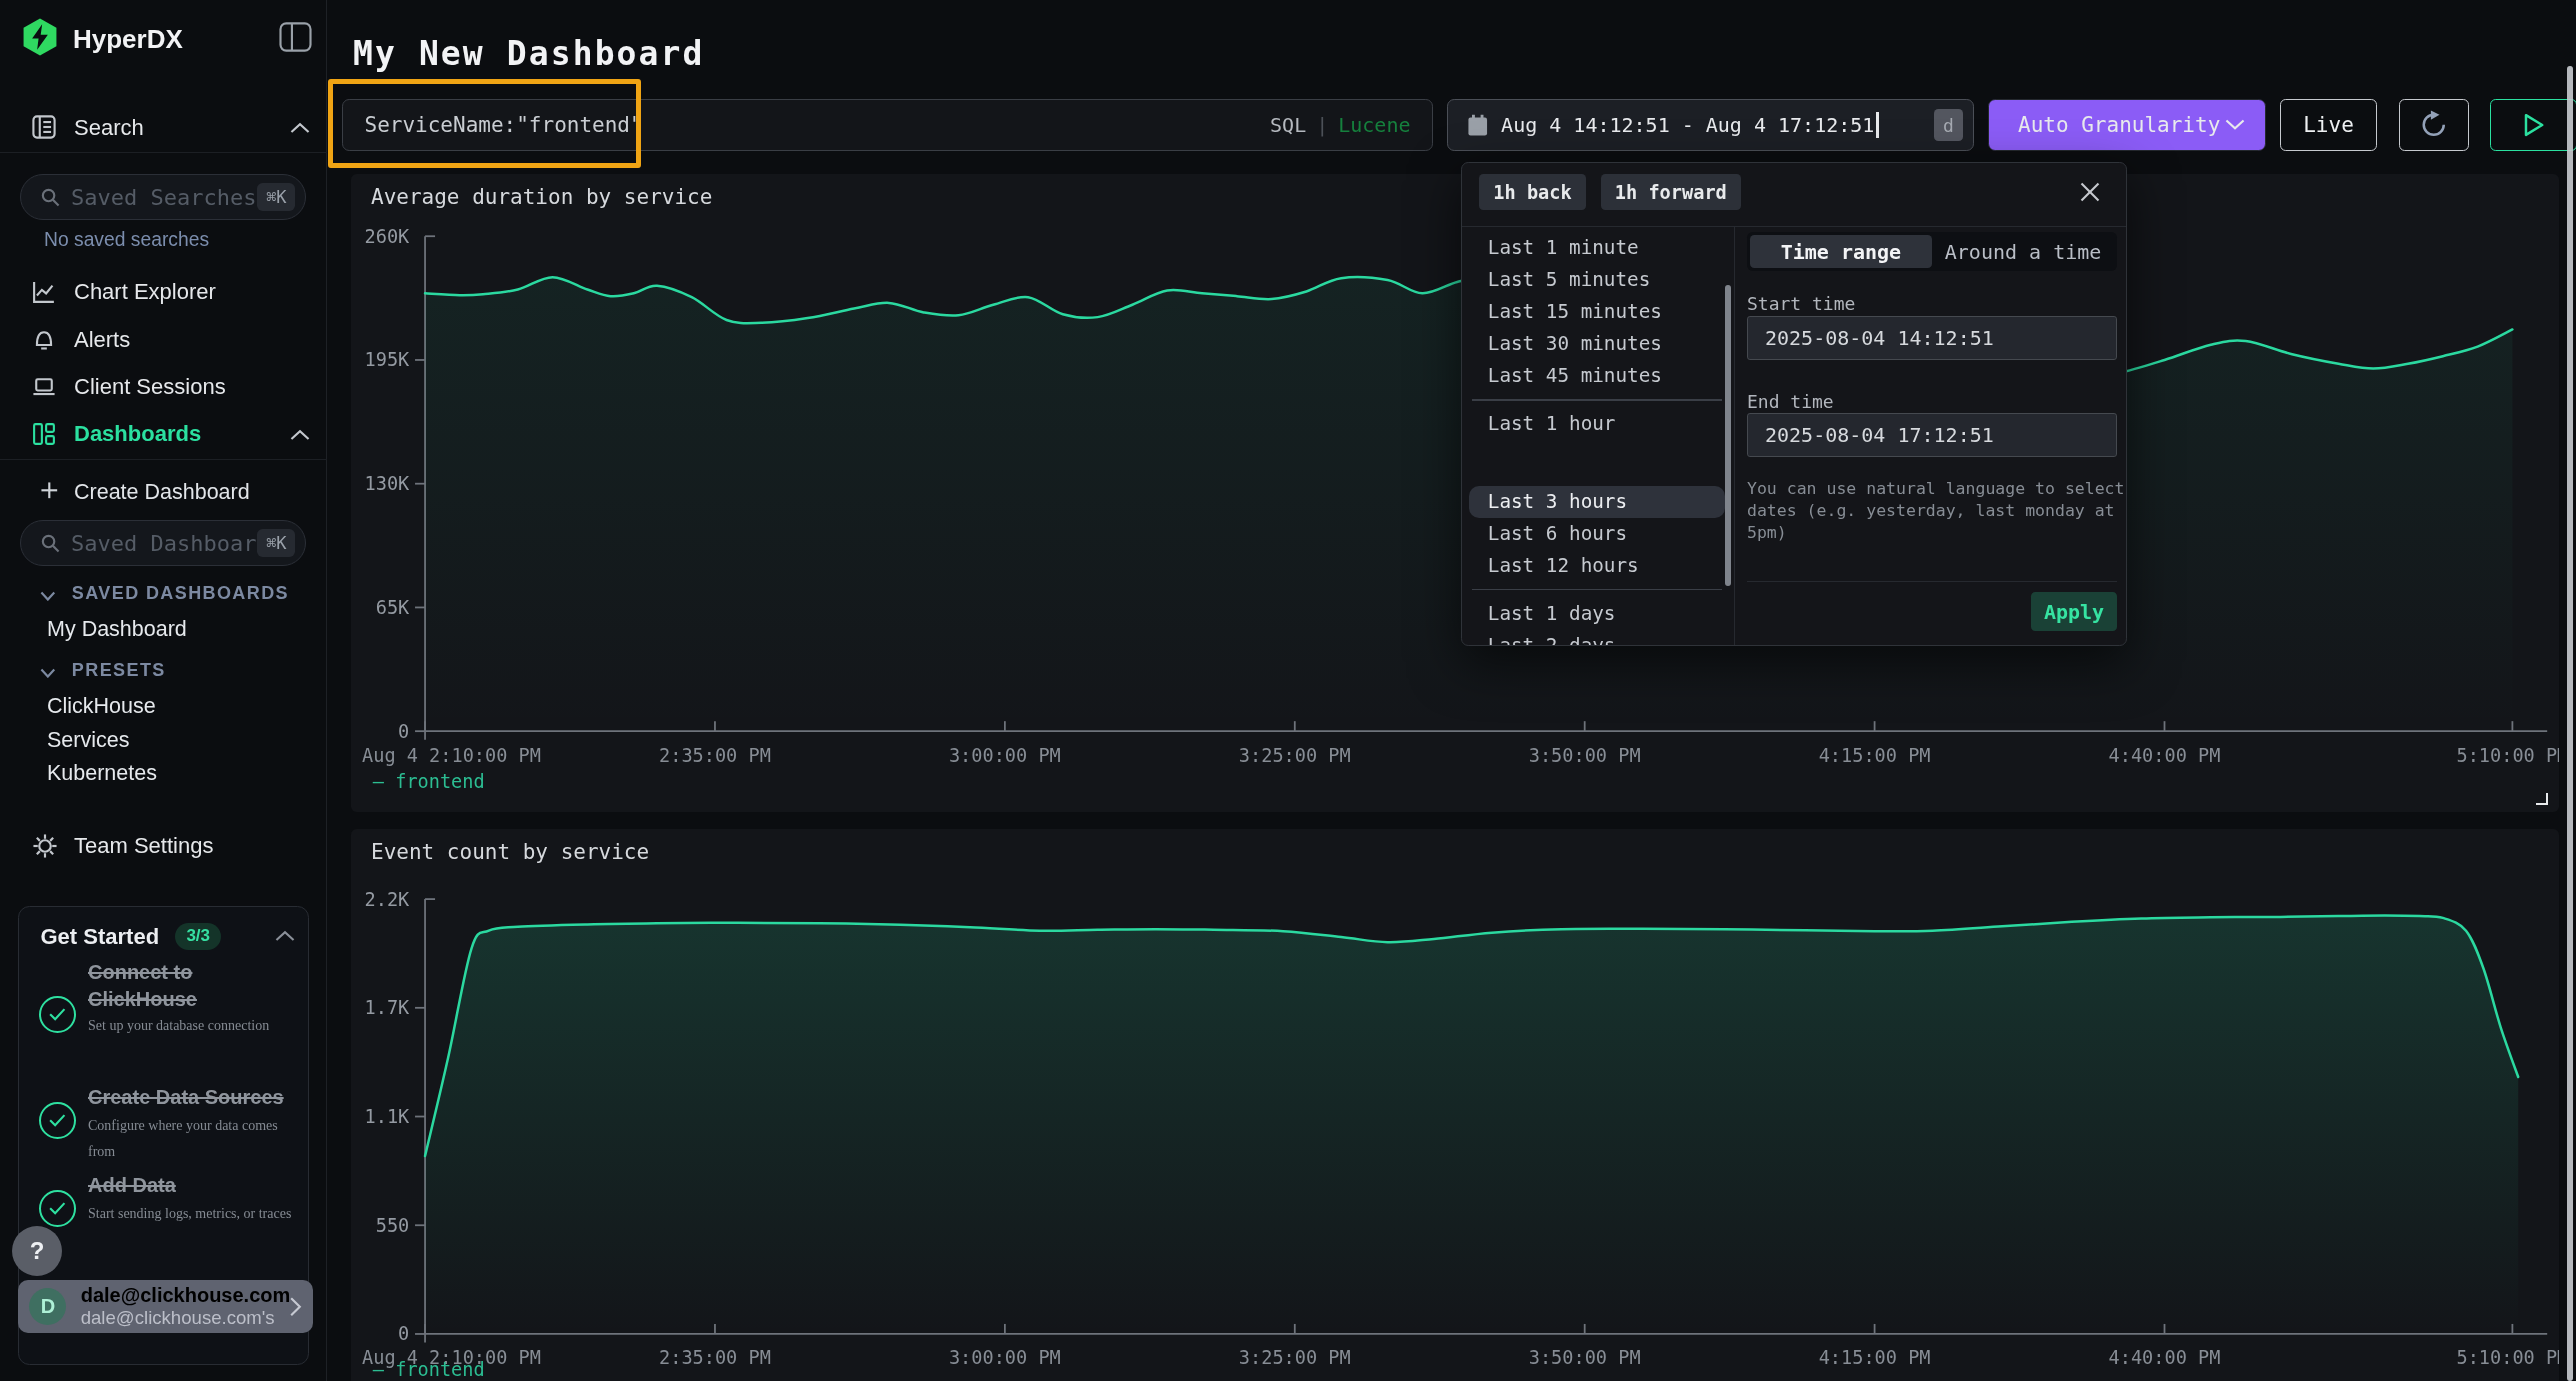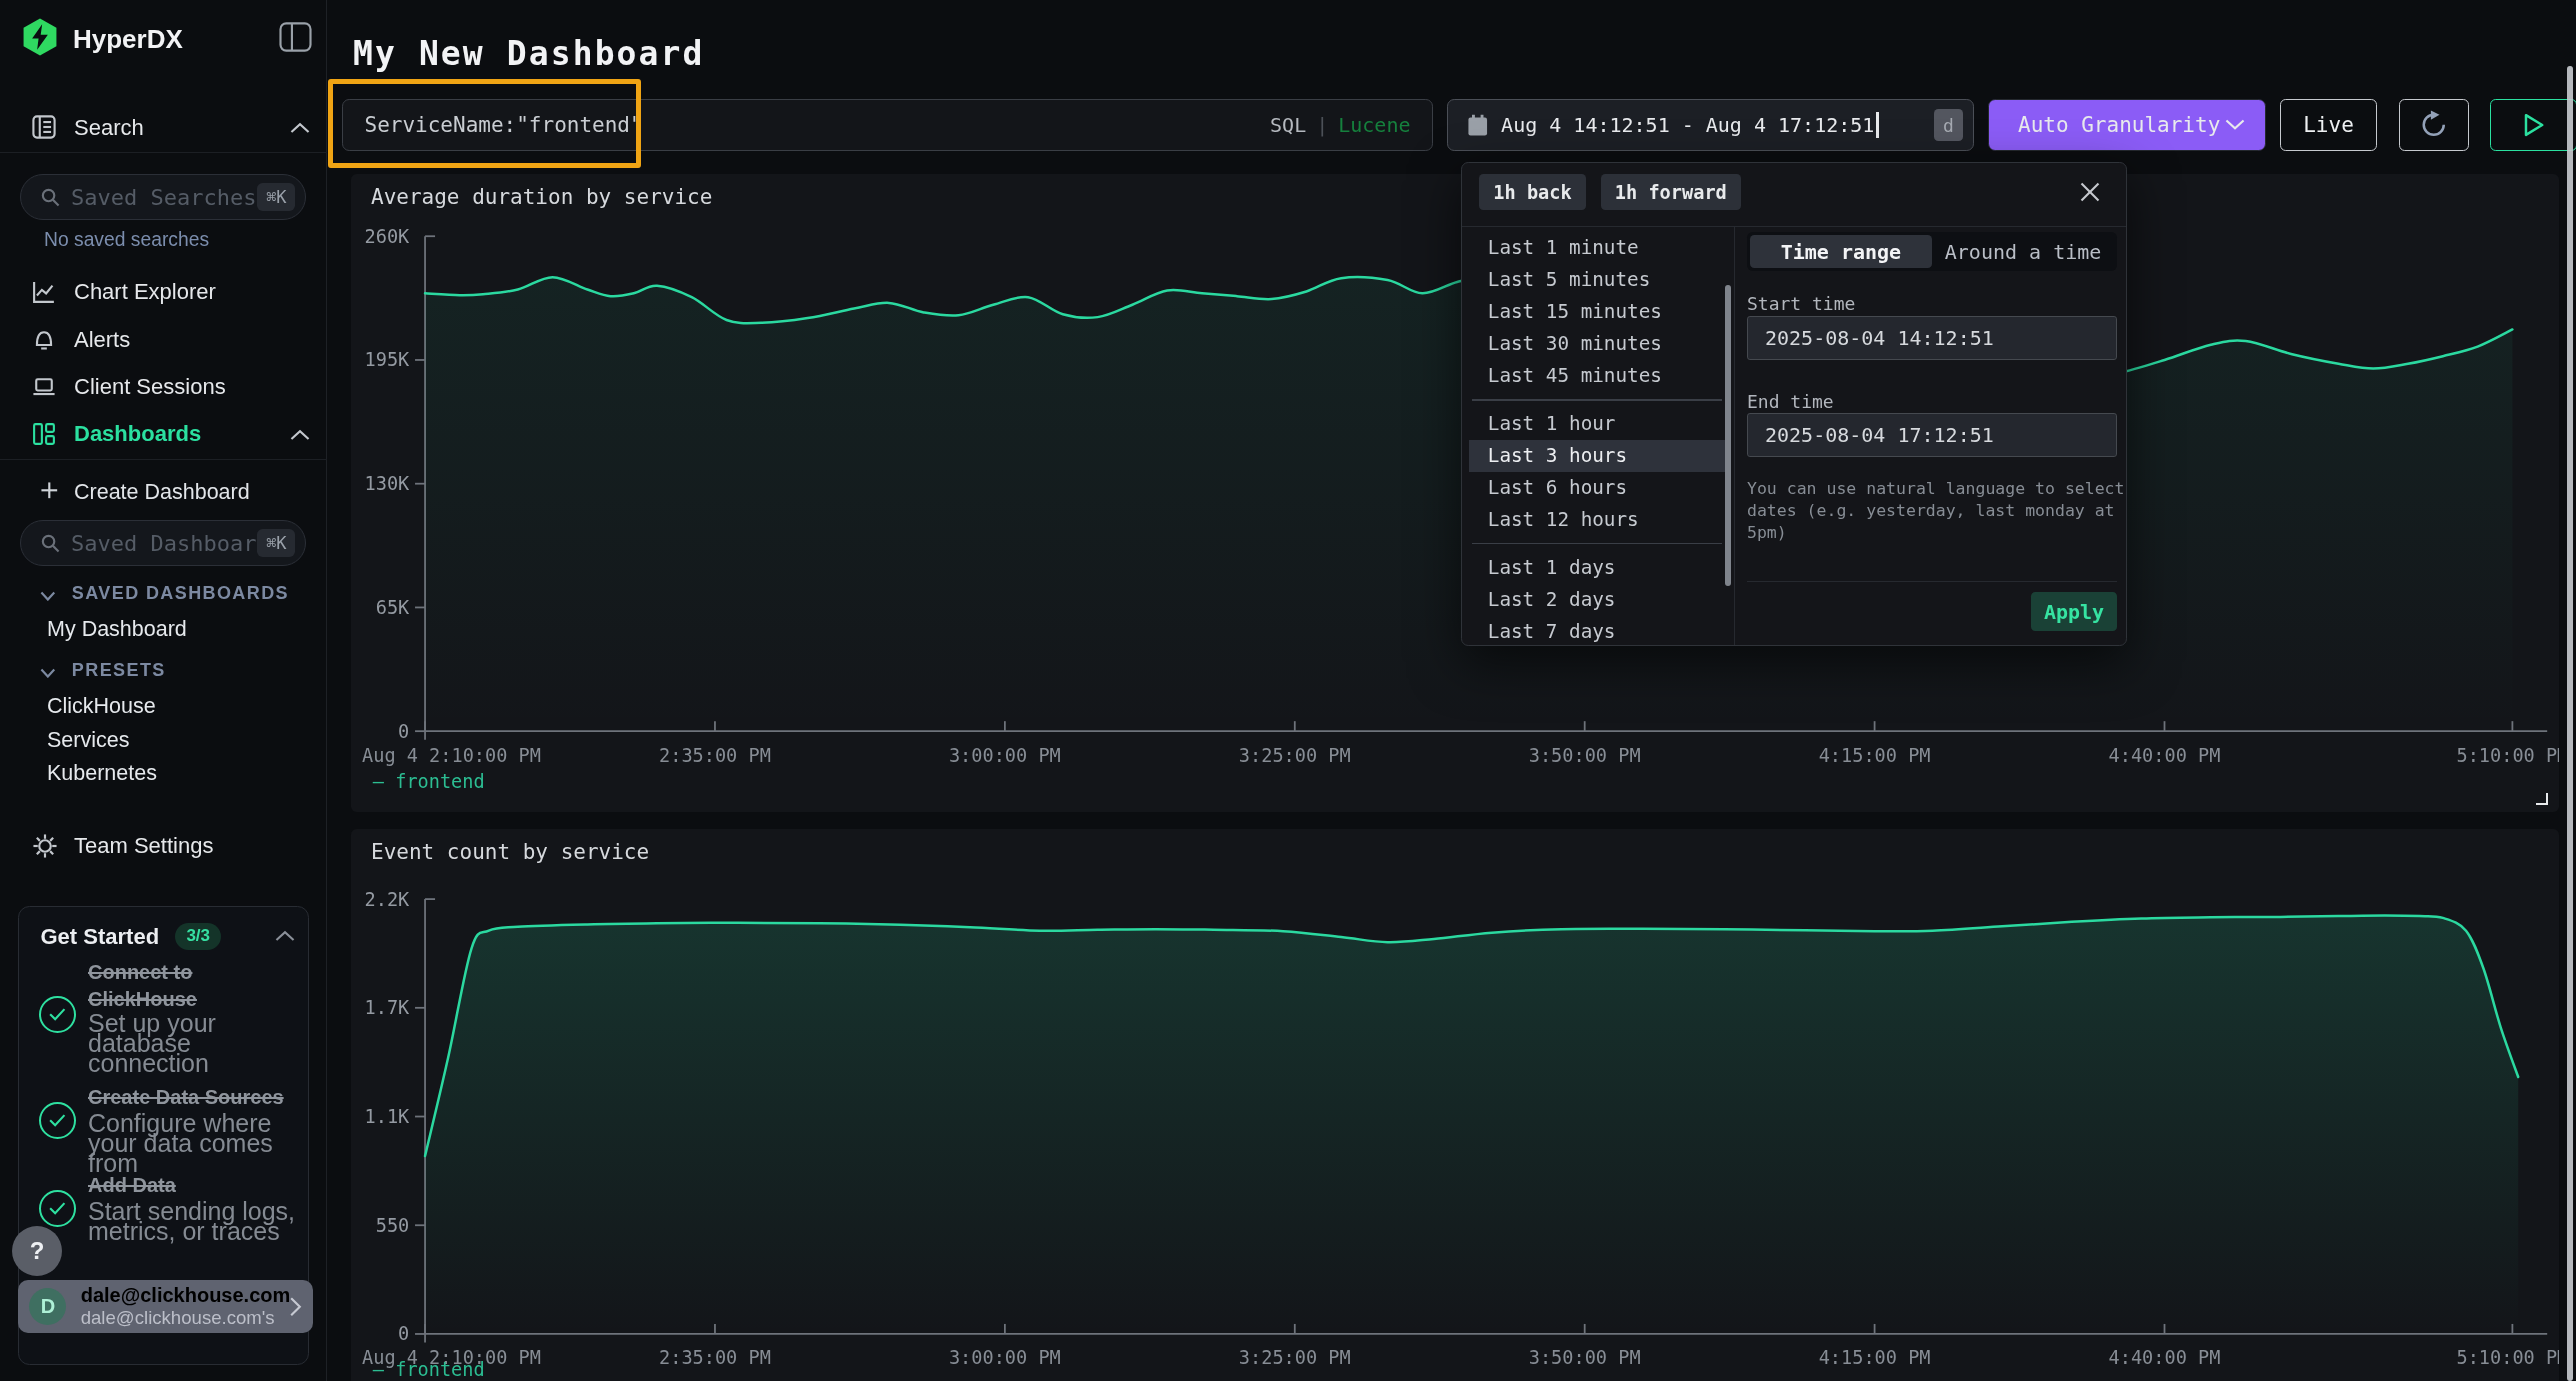--- a/index.html
+++ b/index.html
@@ -23,21 +23,21 @@
   .sec-hdr { font-size:18px; font-weight:bold; letter-spacing:1.4px; color:#7c89a1; }
   .sub-item { font-size:21.5px; color:#e6e9ed; }
   .divider { position:absolute; left:0; width:327px; height:1.4px; background:#1c1f24; }
 
   #get-started { position:absolute; left:18px; top:906px; width:291px; height:459px;
                  border:1.4px solid #282c33; border-radius:11.4px; background:#0e1116; }
   .gs-title { font-size:22px; font-weight:bold; color:#eceef1; }
   .gs-badge { background:#143429; color:#36e0a2; font-size:17px; font-weight:bold;
               border-radius:13.6px; padding:3.6px 11.4px; }
   .gs-item-title { font-size:20px; font-weight:bold; color:#8f959d; text-decoration:line-through; line-height:26.5px; width:209px; }
-  .gs-item-desc  { font-size:25px; color:#858b93; line-height:20px; width:209px; }
+  .gs-item-desc  { font-size:14px; color:#858b93; line-height:26px; width:209px;font-family:Liberation Serif, serif; }
   .check-circle { width:37px; height:37px; border-radius:50%; border:2.1px solid #2ee0a0;
                   display:flex; align-items:center; justify-content:center; }
 
   #help-btn { position:absolute; left:12px; top:1226px; width:50px; height:50px; border-radius:50%;
               background:#5a5e67; color:#eef0f3; font-size:24px; font-weight:bold;
               display:flex; align-items:center; justify-content:center; z-index:22; }
   #user-chip { position:absolute; left:18px; top:1280px; width:295px; height:53px; border-radius:10px;
                background:#5f6370; display:flex; align-items:center; padding:0 11.4px; z-index:21; }
   #avatar { width:37px; height:37px; border-radius:50%; background:#3f6f61; color:#aef0d6;
             font-size:20px; font-weight:bold; display:flex; align-items:center; justify-content:center; }
@@ -89,21 +89,21 @@
   .tp-btn { display:inline-flex; align-items:center; background:#2c3038; border-radius:4.3px;
             font-family:"DejaVu Sans Mono", monospace; font-size:18.6px; font-weight:bold; color:#e8eaec;
             padding:7.2px 14.3px; margin-right:11.4px; }
   #tp-header { position:absolute; left:17px; top:11.4px; }
   #tp-close { position:absolute; right:24px; top:17px; }
   #tp-hline { position:absolute; left:0; top:63px; width:666px; height:1.4px; background:#26292f; }
   #tp-vline { position:absolute; left:272px; top:63px; width:1.4px; height:421px; background:#26292f; }
   #quick-list { position:absolute; left:7.2px; top:69px; width:256px; height:415px; overflow:hidden; }
   .ql-item { height:32px; line-height:32px; padding-left:18.6px; font-family:"DejaVu Sans Mono", monospace;
              font-size:19.3px; color:#c6cad0; white-space:nowrap; }
-  .ql-item.sel { background:#2e323b; border-radius:0; color:#eceef1; }
+  .ql-item.sel { background:#2e323b; border-radius:10px; color:#eceef1;margin-top:46px; }
   .ql-div { height:1.4px; background:#3a3e46; margin:7.2px 2.9px; }
   #tp-scroll-thumb { position:absolute; left:263px; top:122px; width:5.7px; height:301px;
                      background:#7f848c; border-radius:2.9px; }
   #tp-tabs { position:absolute; left:285px; top:69px; width:370px; height:39px; background:#0d0f13;
              border-radius:5.7px; display:flex; padding:2.9px; }
   .tp-tab { flex:1; display:flex; align-items:center; justify-content:center;
             font-family:"DejaVu Sans Mono", monospace; font-size:20px; color:#b9bec6; border-radius:4.3px; }
   .tp-tab.active { background:#2e323a; color:#f3f4f6; font-weight:bold; }
   .tp-label { position:absolute; left:285px; font-family:"DejaVu Sans Mono", monospace;
               font-size:18px; color:#b2b6bd; }

